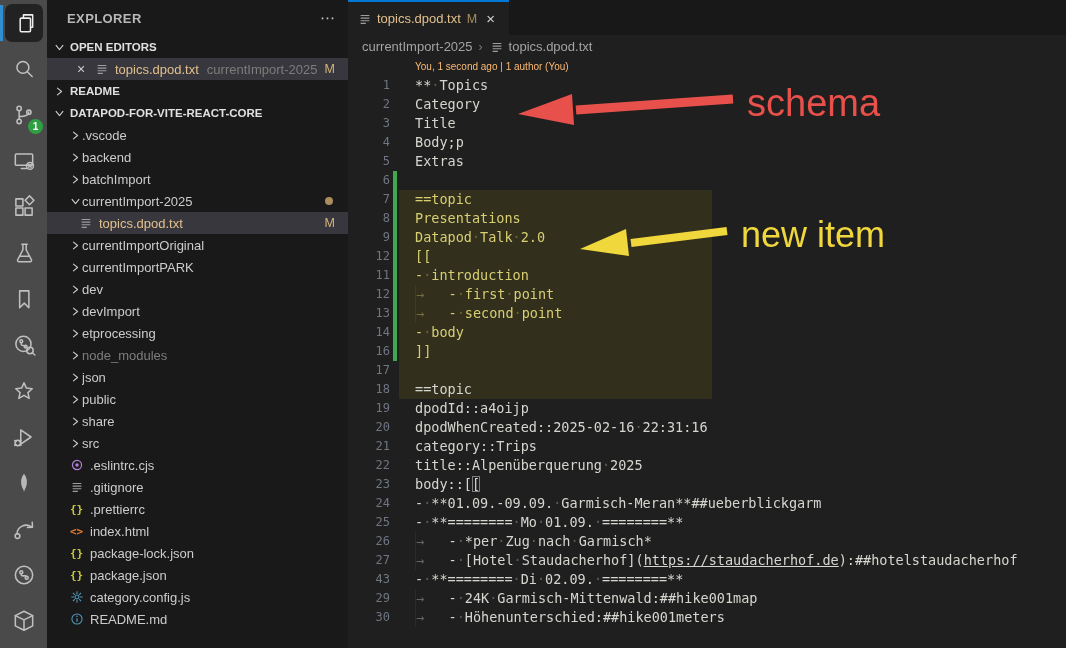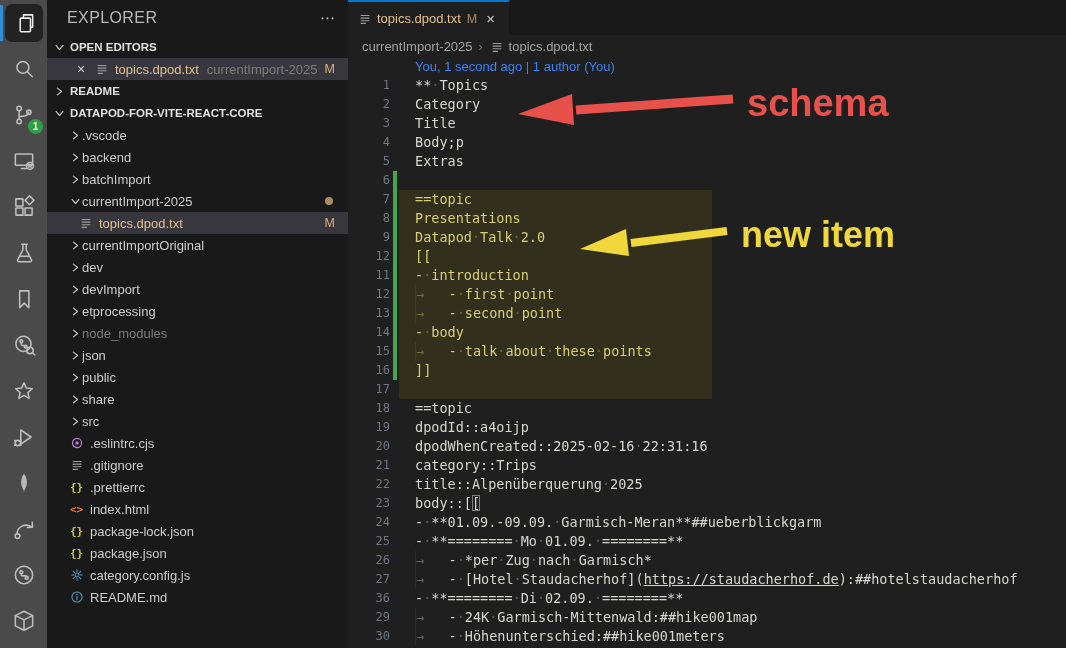--- a/index.html
+++ b/index.html
@@ -11,21 +11,21 @@
   .ab-item svg{width:26px;height:26px;stroke:#c0c0c0;fill:none;stroke-width:1.4;stroke-linecap:round;stroke-linejoin:round;}
   .ab-item.active::before{content:"";position:absolute;left:0;top:5px;width:3px;height:36px;background:#2f8fd4;}
   .ab-item.active .ab-box{background:#222222;border-radius:7px;width:38px;height:38px;display:flex;align-items:center;justify-content:center;}
   .ab-item.active svg{stroke:#ededed;}
   .ab-box{display:flex;align-items:center;justify-content:center;}
   .ab-badge{position:absolute;right:4px;bottom:4px;min-width:15px;height:15px;border-radius:8px;background:#2ea043;
             color:#fff;font-size:10px;line-height:15px;text-align:center;font-weight:bold;}
   
   #sidebar{position:absolute;left:47px;top:0;width:301px;height:648px;background:#191919;color:#cccccc;font-size:13px;}
   #sb-title-row{height:36px;display:flex;align-items:center;padding:0 12px 0 20px;}
-  #sb-title{font-size:16px;color:#b8b8b8;letter-spacing:.4px;flex:1;}
+  #sb-title{font-size:13px;color:#b8b8b8;letter-spacing:.4px;flex:1;font-weight:bold;}
   #sb-more{color:#c8c8c8;font-size:15px;letter-spacing:1px;cursor:pointer;}
   .sb-header{height:22px;display:flex;align-items:center;font-weight:bold;font-size:11.5px;color:#e0e0e0;}
   .sb-header .chev{margin:0 4px 0 5px;}
   .chev{width:14px;height:14px;flex:none;display:inline-flex;align-items:center;justify-content:center;}
   .chev svg{width:11px;height:11px;stroke:#cccccc;fill:none;stroke-width:1.6;stroke-linecap:round;stroke-linejoin:round;}
   .chev.open svg{transform:rotate(90deg);}
   .row{height:22px;display:flex;align-items:center;white-space:nowrap;}
   .row.selected{background:#37373d;}
   .row .fname{overflow:hidden;text-overflow:ellipsis;}
   .row .dim{color:#7d7d7d;}
@@ -41,36 +41,36 @@
   #tabstrip{position:absolute;left:0;top:0;width:718px;height:35px;background:#181818;}
   #tab{position:absolute;left:0;top:0;width:161px;height:35px;background:#1f1f1f;border-top:2px solid #0078d4;
        display:flex;align-items:center;padding:0 8px;box-sizing:border-box;color:#e2c08d;font-size:13px;}
   #tab .ficon{margin-right:4px;}
   #tab-badge{color:#a8905f;margin-left:6px;font-size:12.5px;}
   #tab-close{color:#d0d0d0;margin-left:9px;font-size:15px;cursor:pointer;}
   #breadcrumb{position:absolute;left:0;top:35px;height:23px;display:flex;align-items:center;
               padding-left:14px;color:#a3a3a3;font-size:13px;}
   #breadcrumb .sep{margin:0 6px;color:#7a7a7a;font-size:12px;}
   #breadcrumb .ficon{margin-right:3px;}
-  #blame{position:absolute;left:67px;top:58px;height:18px;line-height:18px;color:#3b82f6;font-size:13px;}
+  #blame{position:absolute;left:67px;top:58px;height:18px;line-height:18px;color:#fdba74;font-size:10px;}
   #hl-overlay{position:absolute;left:51px;top:190px;width:313px;height:209px;background:#32301d;z-index:1;}
   #code{position:absolute;left:0;top:76px;width:718px;z-index:2;}
   .code-row{display:flex;height:19px;line-height:19px;font-family:"DejaVu Sans Mono",monospace;
             font-size:13.5px;white-space:pre;color:#d6d6d0;}
   .code-row .ln{width:42px;flex:none;text-align:right;color:#6f7681;font-size:12px;}
   .code-row .bar{width:4px;flex:none;margin-left:3px;}
   .code-row.added .bar{background:#40a94f;}
   .code-row .ct{padding-left:18px;}
   .code-row.hl{color:#d8ce72;}
   .ws{opacity:.32;}
   .tab-mark{display:inline-block;width:4ch;color:inherit;opacity:.38;border-left:1px solid rgba(255,255,255,.13);}
   .link{text-decoration:underline;}
   .bracket{outline:1px solid #7e7e7e;outline-offset:-1px;}
   #arrows{position:absolute;left:0;top:0;width:718px;height:648px;z-index:3;pointer-events:none;}
-  .ann-label{position:absolute;z-index:3;font-weight:bold;font-family:"Liberation Sans",sans-serif;}
+  .ann-label{position:absolute;z-index:3;font-weight:normal;font-family:"Liberation Sans",sans-serif;}
   #ann-schema{left:399px;top:82px;font-size:38px;}
   #ann-newitem{left:393px;top:214px;font-size:36px;}
 </style>
 </head>
 <body>
 
 <div id="activity-bar">
     <div class="ab-item active">
       <span class="ab-box">
         <svg viewBox="0 0 24 24">
@@ -290,20 +290,29 @@
         <span class="badge-m">M</span>
       </div>
       <div class="row">
         <span style="width:21px;flex:none;"></span>
         <span class="chev">
           <svg viewBox="0 0 16 16">
             <path d="M5 3l6 5-6 5"></path>
           </svg>
         </span>
         <span class="fname">currentImportOriginal</span>
+      </div>
+      <div class="row">
+        <span style="width:21px;flex:none;"></span>
+        <span class="chev">
+          <svg viewBox="0 0 16 16">
+            <path d="M5 3l6 5-6 5"></path>
+          </svg>
+        </span>
+        <span class="fname">currentImportPARK</span>
       </div>
       <div class="row">
         <span style="width:21px;flex:none;"></span>
         <span class="chev">
           <svg viewBox="0 0 16 16">
             <path d="M5 3l6 5-6 5"></path>
           </svg>
         </span>
         <span class="fname">dev</span>
       </div>
@@ -479,34 +488,33 @@
       <div class="code-row"><span class="ln">5</span><span class="bar"></span><span class="ct">Extras</span></div>
       <div class="code-row added"><span class="ln">6</span><span class="bar"></span><span class="ct"></span></div>
       <div class="code-row added hl"><span class="ln">7</span><span class="bar"></span><span class="ct">==topic</span></div>
       <div class="code-row added hl"><span class="ln">8</span><span class="bar"></span><span class="ct">Presentations</span></div>
       <div class="code-row added hl"><span class="ln">9</span><span class="bar"></span><span class="ct">Datapod<span class="ws">·</span>Talk<span class="ws">·</span>2.0</span></div>
       <div class="code-row added hl"><span class="ln">12</span><span class="bar"></span><span class="ct">[[</span></div>
       <div class="code-row added hl"><span class="ln">11</span><span class="bar"></span><span class="ct">-<span class="ws">·</span>introduction</span></div>
       <div class="code-row added hl"><span class="ln">12</span><span class="bar"></span><span class="ct"><span class="tab-mark">→</span>-<span class="ws">·</span>first<span class="ws">·</span>point</span></div>
       <div class="code-row added hl"><span class="ln">13</span><span class="bar"></span><span class="ct"><span class="tab-mark">→</span>-<span class="ws">·</span>second<span class="ws">·</span>point</span></div>
       <div class="code-row added hl"><span class="ln">14</span><span class="bar"></span><span class="ct">-<span class="ws">·</span>body</span></div>
-      <div class="code-row added hl"><span class="ln">15</span><span class="bar"></span><span class="ct"><span class="tab-mark">→</span>-<span class="ws">·</span>talk<span class="ws">·</span>about<span class="ws">·</span>these<span class="ws">·</span>points</span></div>
       <div class="code-row added hl"><span class="ln">16</span><span class="bar"></span><span class="ct">]]</span></div>
       <div class="code-row"><span class="ln">17</span><span class="bar"></span><span class="ct"></span></div>
       <div class="code-row"><span class="ln">18</span><span class="bar"></span><span class="ct">==topic</span></div>
       <div class="code-row"><span class="ln">19</span><span class="bar"></span><span class="ct">dpodId::a4oijp</span></div>
       <div class="code-row"><span class="ln">20</span><span class="bar"></span><span class="ct">dpodWhenCreated::2025-02-16<span class="ws">·</span>22:31:16</span></div>
       <div class="code-row"><span class="ln">21</span><span class="bar"></span><span class="ct">category::Trips</span></div>
       <div class="code-row"><span class="ln">22</span><span class="bar"></span><span class="ct">title::Alpenüberquerung<span class="ws">·</span>2025</span></div>
       <div class="code-row"><span class="ln">23</span><span class="bar"></span><span class="ct">body::[<span class="bracket">[</span></span></div>
       <div class="code-row"><span class="ln">24</span><span class="bar"></span><span class="ct">-<span class="ws">·</span>**01.09.-09.09.<span class="ws">·</span>Garmisch-Meran**##ueberblickgarm</span></div>
       <div class="code-row"><span class="ln">25</span><span class="bar"></span><span class="ct">-<span class="ws">·</span>**========<span class="ws">·</span>Mo<span class="ws">·</span>01.09.<span class="ws">·</span>========**</span></div>
       <div class="code-row"><span class="ln">26</span><span class="bar"></span><span class="ct"><span class="tab-mark">→</span>-<span class="ws">·</span>*per<span class="ws">·</span>Zug<span class="ws">·</span>nach<span class="ws">·</span>Garmisch*</span></div>
       <div class="code-row"><span class="ln">27</span><span class="bar"></span><span class="ct"><span class="tab-mark">→</span>-<span class="ws">·</span>[Hotel<span class="ws">·</span>Staudacherhof](<span class="link">https://staudacherhof.de</span>):##hotelstaudacherhof</span></div>
-      <div class="code-row"><span class="ln">36</span><span class="bar"></span><span class="ct">-<span class="ws">·</span>**========<span class="ws">·</span>Di<span class="ws">·</span>02.09.<span class="ws">·</span>========**</span></div>
+      <div class="code-row"><span class="ln">43</span><span class="bar"></span><span class="ct">-<span class="ws">·</span>**========<span class="ws">·</span>Di<span class="ws">·</span>02.09.<span class="ws">·</span>========**</span></div>
       <div class="code-row"><span class="ln">29</span><span class="bar"></span><span class="ct"><span class="tab-mark">→</span>-<span class="ws">·</span>24K<span class="ws">·</span>Garmisch-Mittenwald:##hike001map</span></div>
       <div class="code-row"><span class="ln">30</span><span class="bar"></span><span class="ct"><span class="tab-mark">→</span>-<span class="ws">·</span>Höhenunterschied:##hike001meters</span></div>
     </div>
 
   <svg id="arrows">
     <g fill="#e8514b">
       <line x1="385" y1="99" x2="228" y2="110" stroke="#e8514b" stroke-width="9"></line>
       <polygon points="170,114 226,125 224,94"></polygon>
     </g>
     <g fill="#f0d73c">

